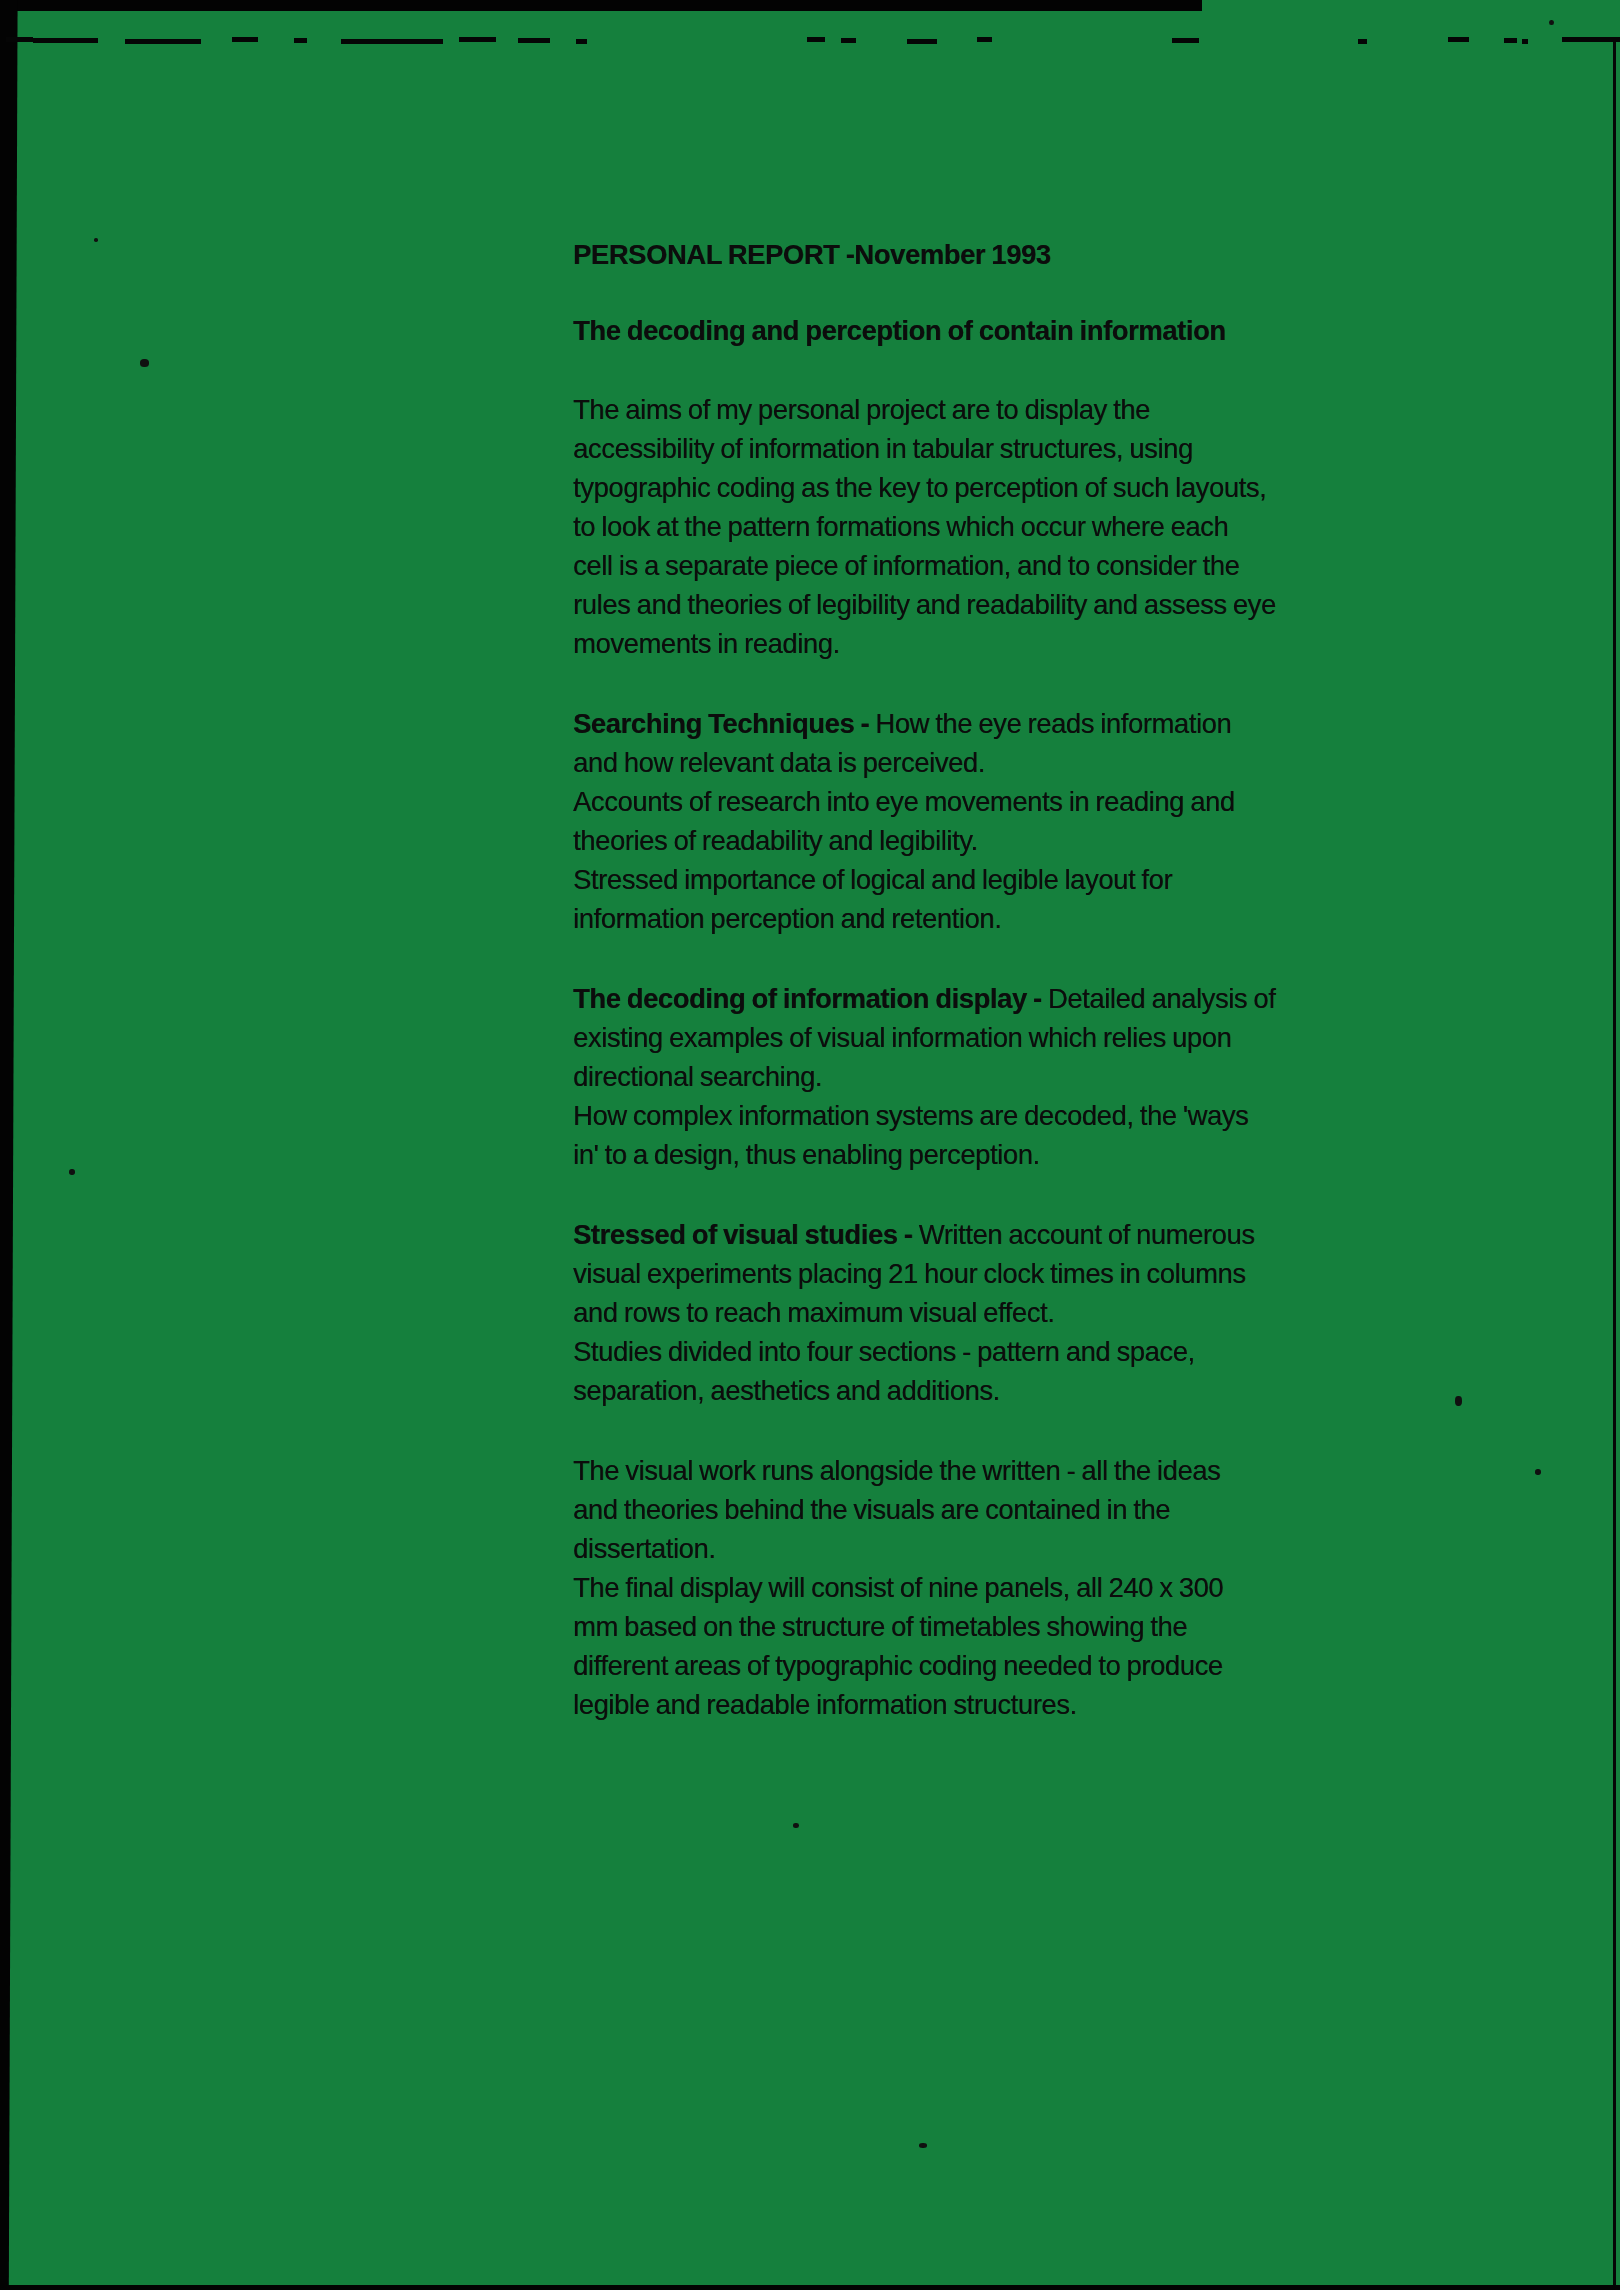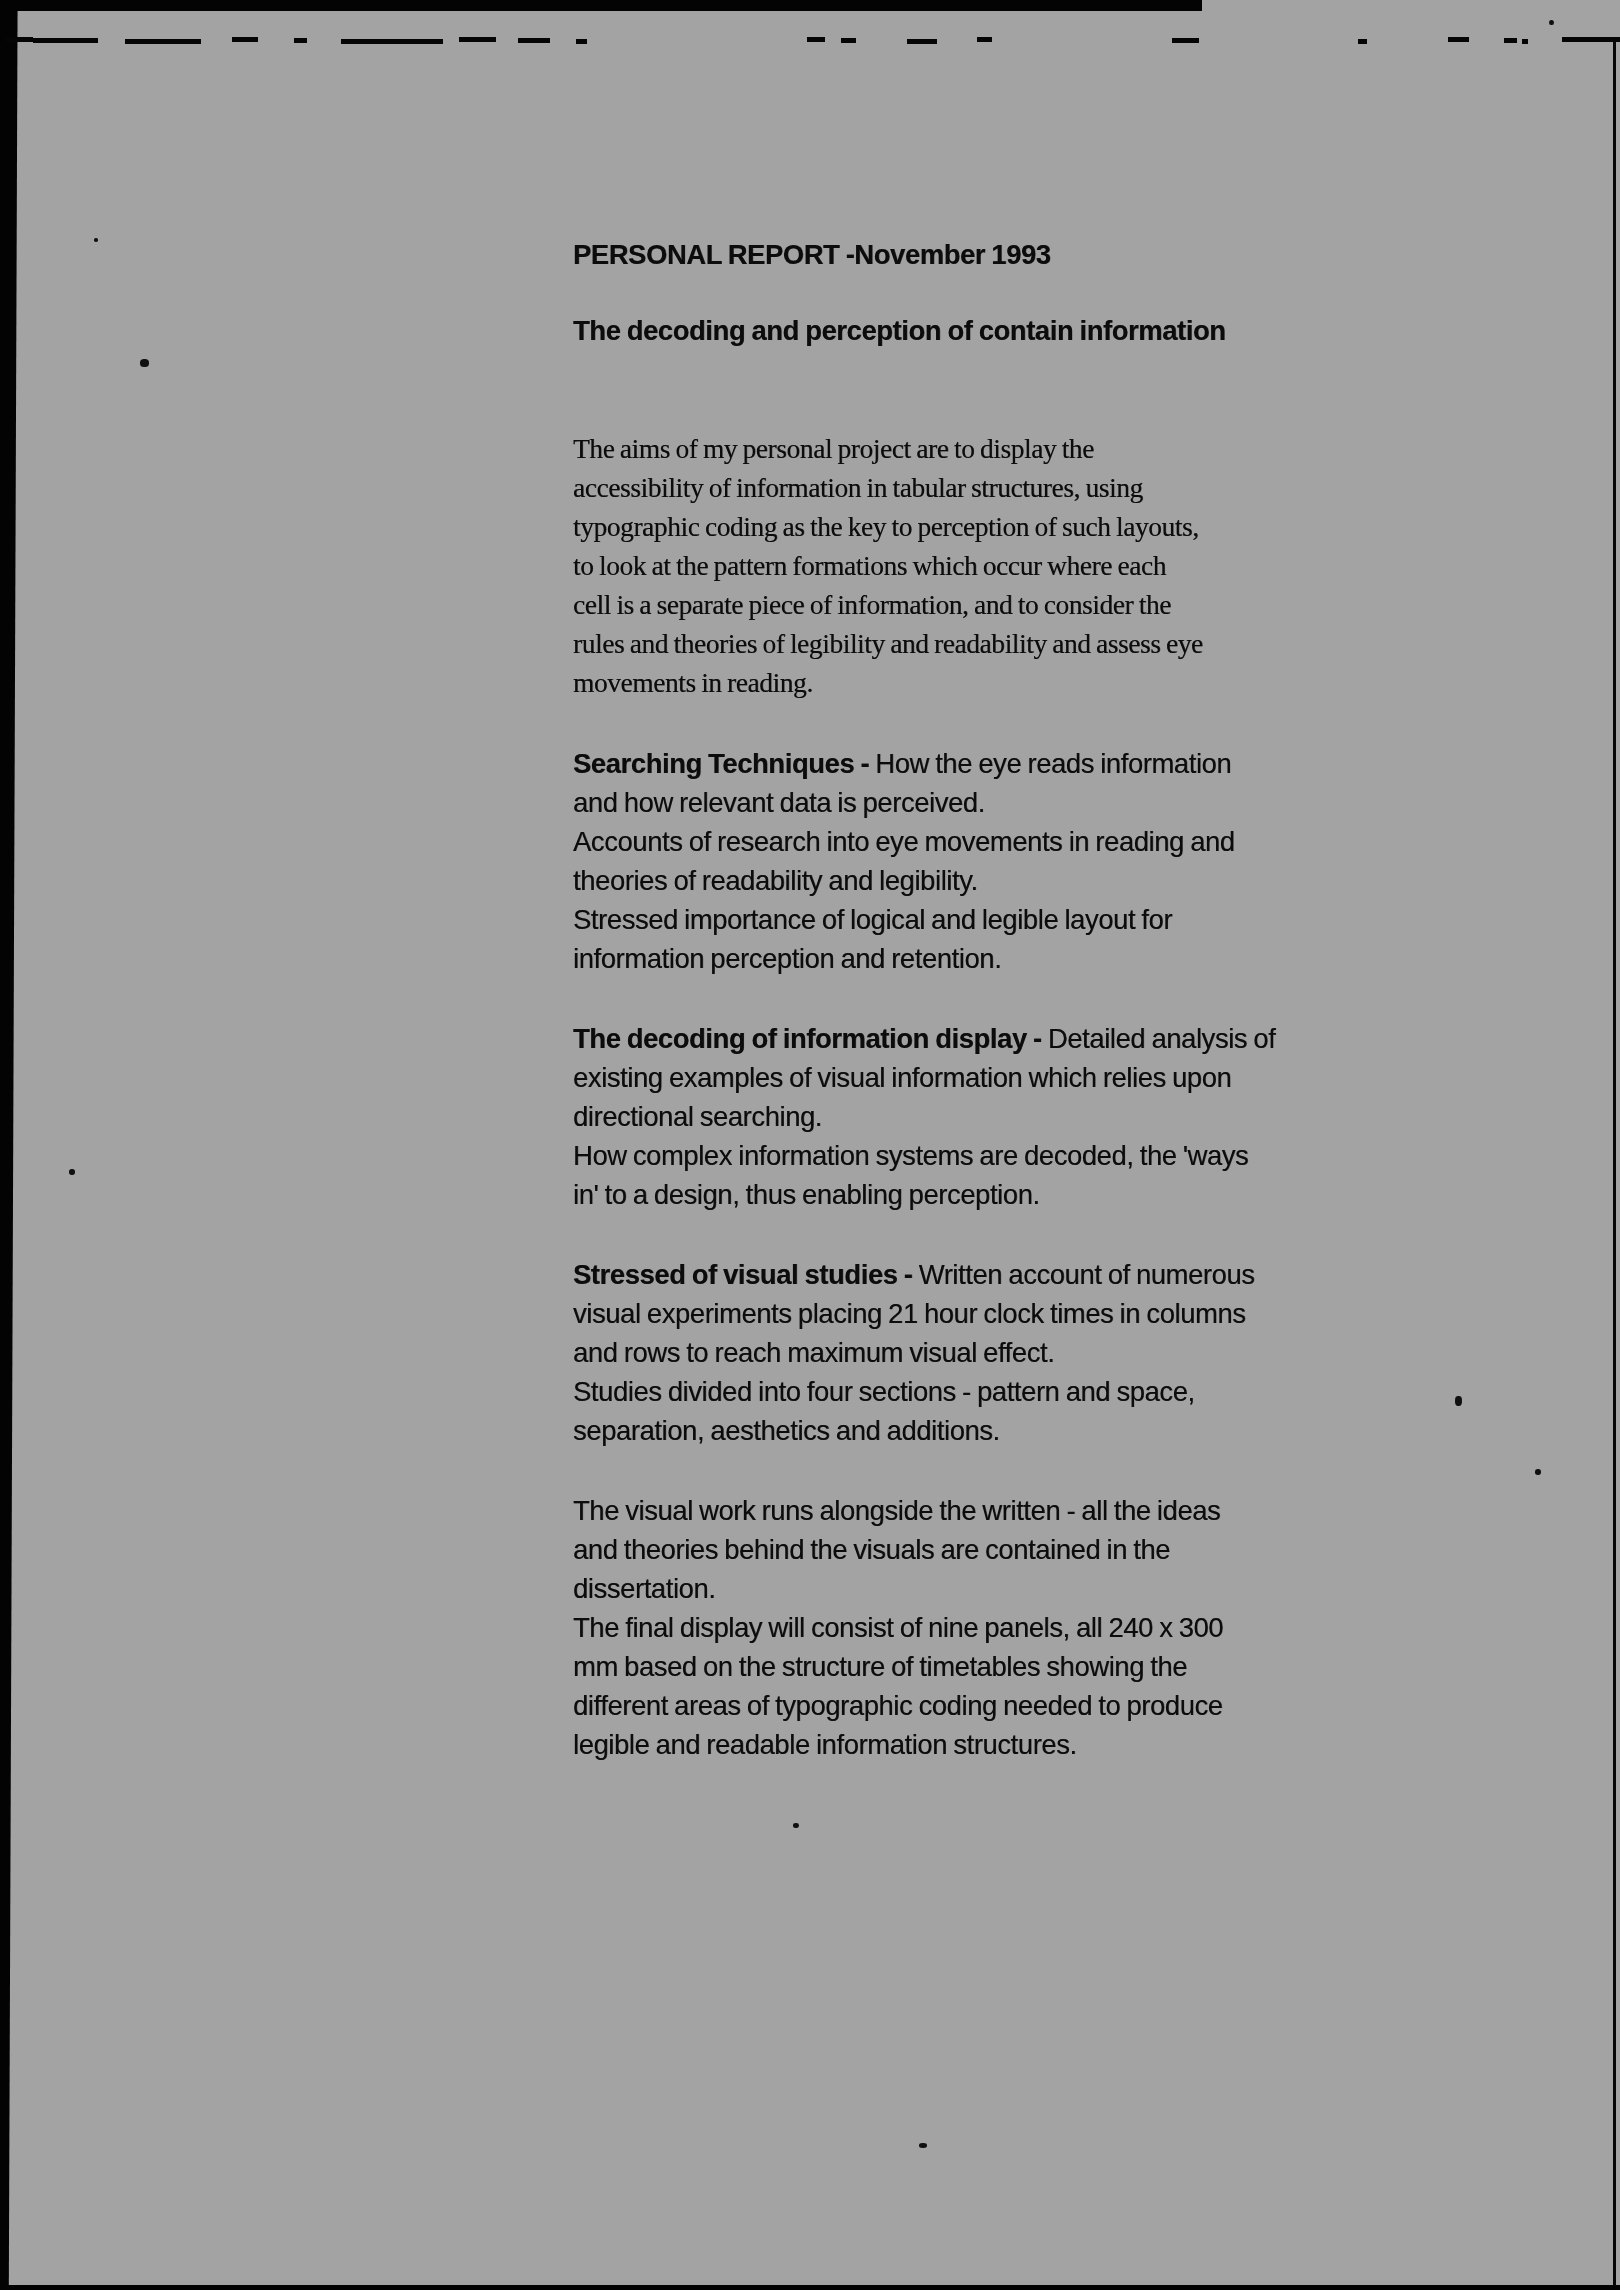--- a/index.html
+++ b/index.html
@@ -1,29 +1,29 @@
 <!DOCTYPE html>
 <html><head>
 <meta charset="utf-8">
 <style>
   html,body{margin:0;padding:0;background:#ffffff;}
   .page{
-    position:relative;width:1620px;height:2291px;background:#a3a3a3;overflow:hidden;
+    position:relative;width:1620px;height:2291px;background:#15803d;overflow:hidden;
     font-family:"Liberation Sans",sans-serif;
   }
   .content{
     position:absolute;left:573px;top:235px;width:980px;
     color:#0c0c0c;font-size:27.4px;line-height:39px;letter-spacing:-0.4px;word-spacing:-1px;
     text-shadow:0.4px 0.4px 0 rgba(0,0,0,0.5);
   }
   .h{font-weight:700;}
   .h-author{margin-top:49px;}
   .h-subtitle{margin-top:37px;}
   .body-text .para{white-space:pre-line;margin-top:41px;}
-  .body-text .para:first-child{margin-top:80px;font-family:Liberation Serif, serif;}
+  .body-text .para:first-child{margin-top:40px;}
   .bold{font-weight:700;margin-top:48px;}
   
   .top-band{position:absolute;left:0;top:0;width:1202px;height:10.8px;background:#030303;}
   .left-band{position:absolute;left:0;top:0;width:17.6px;height:2291px;background:#030303;
              clip-path:polygon(0 0,100% 0,50% 100%,0 100%);}
   .right-line{position:absolute;left:1613px;top:39px;width:2.9px;height:2246px;background:#060606;}
   .bottom-band{position:absolute;left:0;top:2285px;width:1620px;height:5.9px;background:#030303;}
   .dash{position:absolute;background:#050505;height:4.9px;}
   .speck{position:absolute;background:#101010;border-radius:45%;}
 </style>

